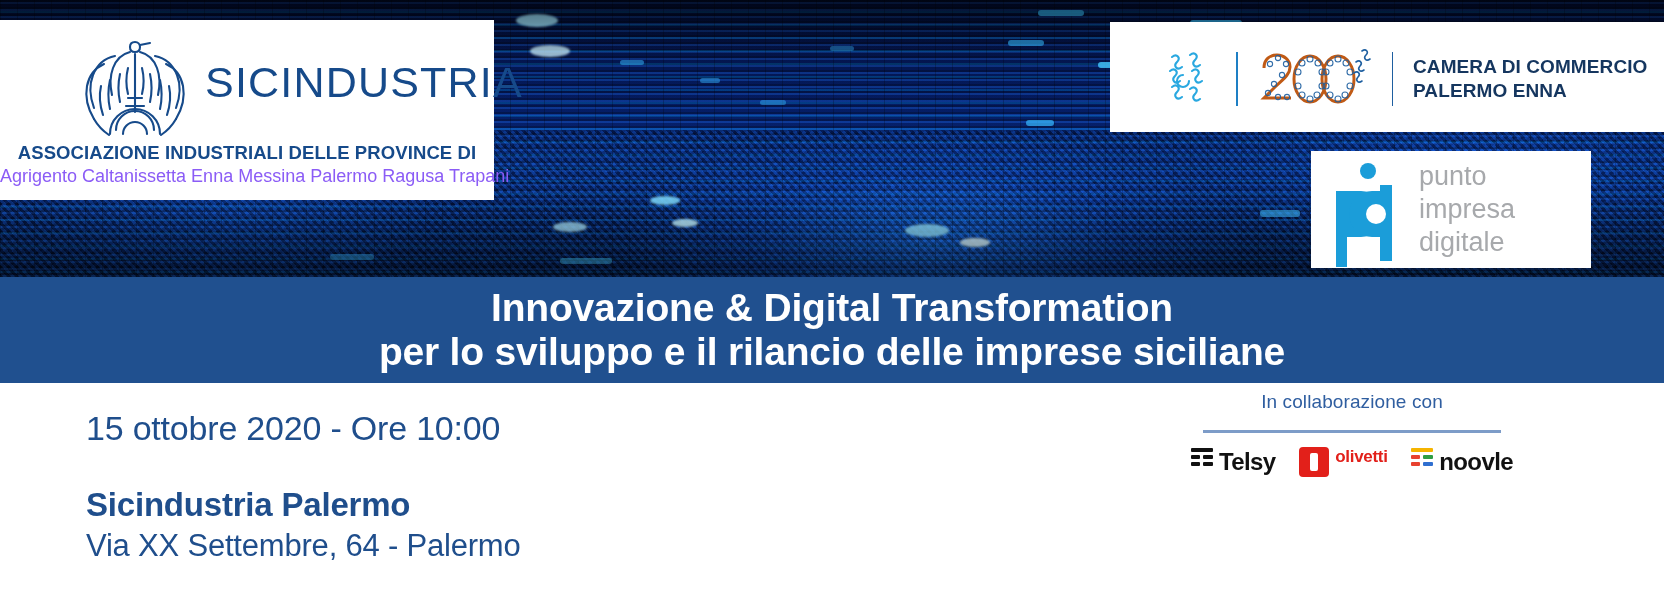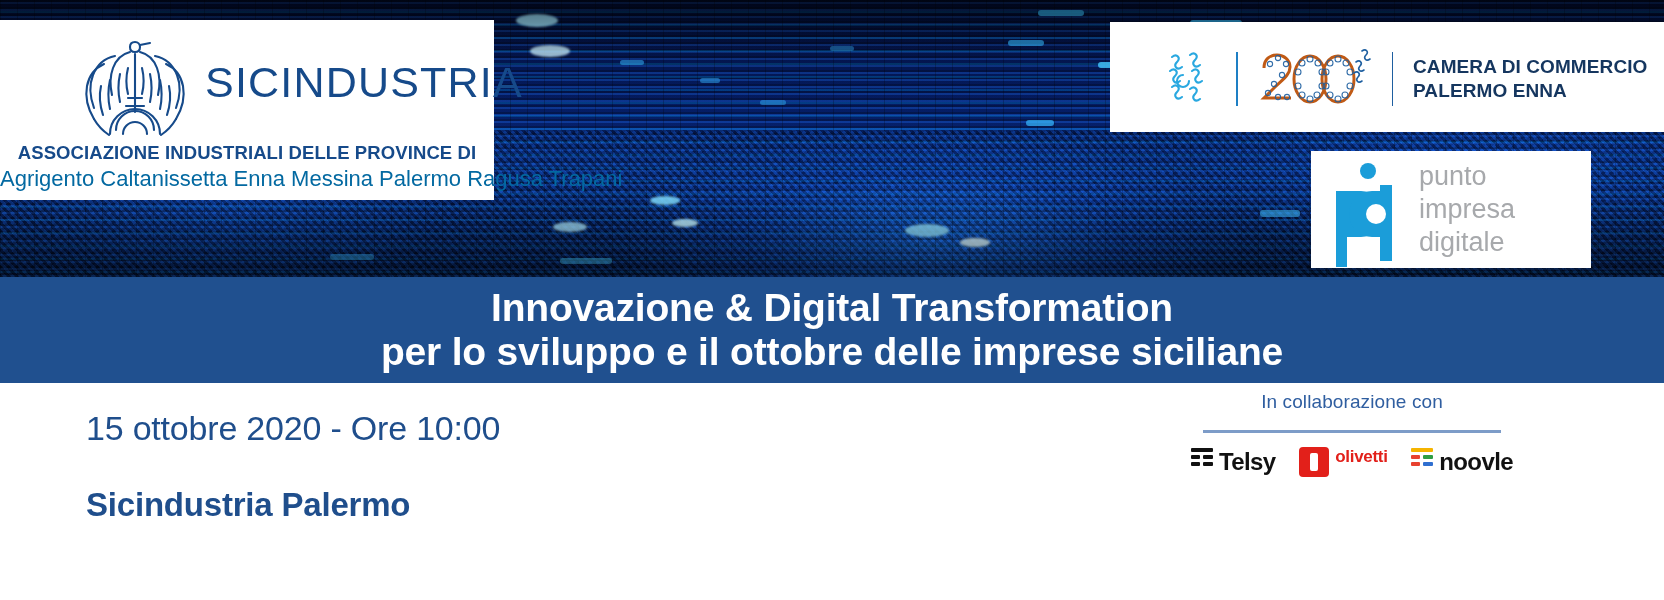--- a/index.html
+++ b/index.html
@@ -78,21 +78,21 @@
     white-space:nowrap;
     text-align:center;
   }
   .sic-sub1{
     position:absolute; left:0; top:122px; width:494px; text-align:center;
     font-size:18.5px; letter-spacing:.1px; color:#164a8a; font-weight:600;
     white-space:nowrap;
   }
   .sic-sub2{
     position:absolute; left:0; top:146px; width:424px; text-align:center;
-    font-size:22px; color:#0369a1; font-weight:400; white-space:nowrap;
+    font-size:18px; color:#8b5cf6; font-weight:400; white-space:nowrap;
   }
 
   
   #plate-camera{ left:1110px; top:22px; width:554px; height:110px; }
   .cam-inner{ position:absolute; left:52px; top:26px; display:flex; align-items:center; gap:2px; }
   .cam-mark{ width:56px; height:60px; }
   .cam-div{ width:1.5px; height:54px; background:#1e7fc4; margin:0 16px; }
   .cam-200{ width:120px; height:62px; }
   .cam-div2{ width:1.5px; height:54px; background:#1e5fa0; margin:0 18px 0 14px; }
   .cam-text{ color:#15365f; font-size:19px; font-weight:600; line-height:1.26; letter-spacing:.1px; white-space:nowrap; }
@@ -316,29 +316,30 @@
         <div>punto</div>
         <div>impresa</div>
         <div>digitale</div>
       </div>
     </div>
   </div>
 
   <div class="band">
     <div class="band-title">
       <div class="l1">Innovazione &amp; Digital Transformation</div>
-      <div class="l2">per lo sviluppo e il ottobre delle imprese siciliane</div>
+      <div class="l2">per lo sviluppo e il rilancio delle imprese siciliane</div>
     </div>
   </div>
 
   <div class="bottom">
 
     <div class="info">
       <div class="info-date">15 ottobre 2020 - Ore 10:00</div>
       <div class="info-venue">Sicindustria Palermo</div>
+      <div class="info-addr">Via XX Settembre, 64 - Palermo</div>
     </div>
 
     <div class="collab">
       <div class="collab-label">In collaborazione con</div>
 
 
       <div class="collab-rule"></div>
 
       <div class="subbrands">
 

